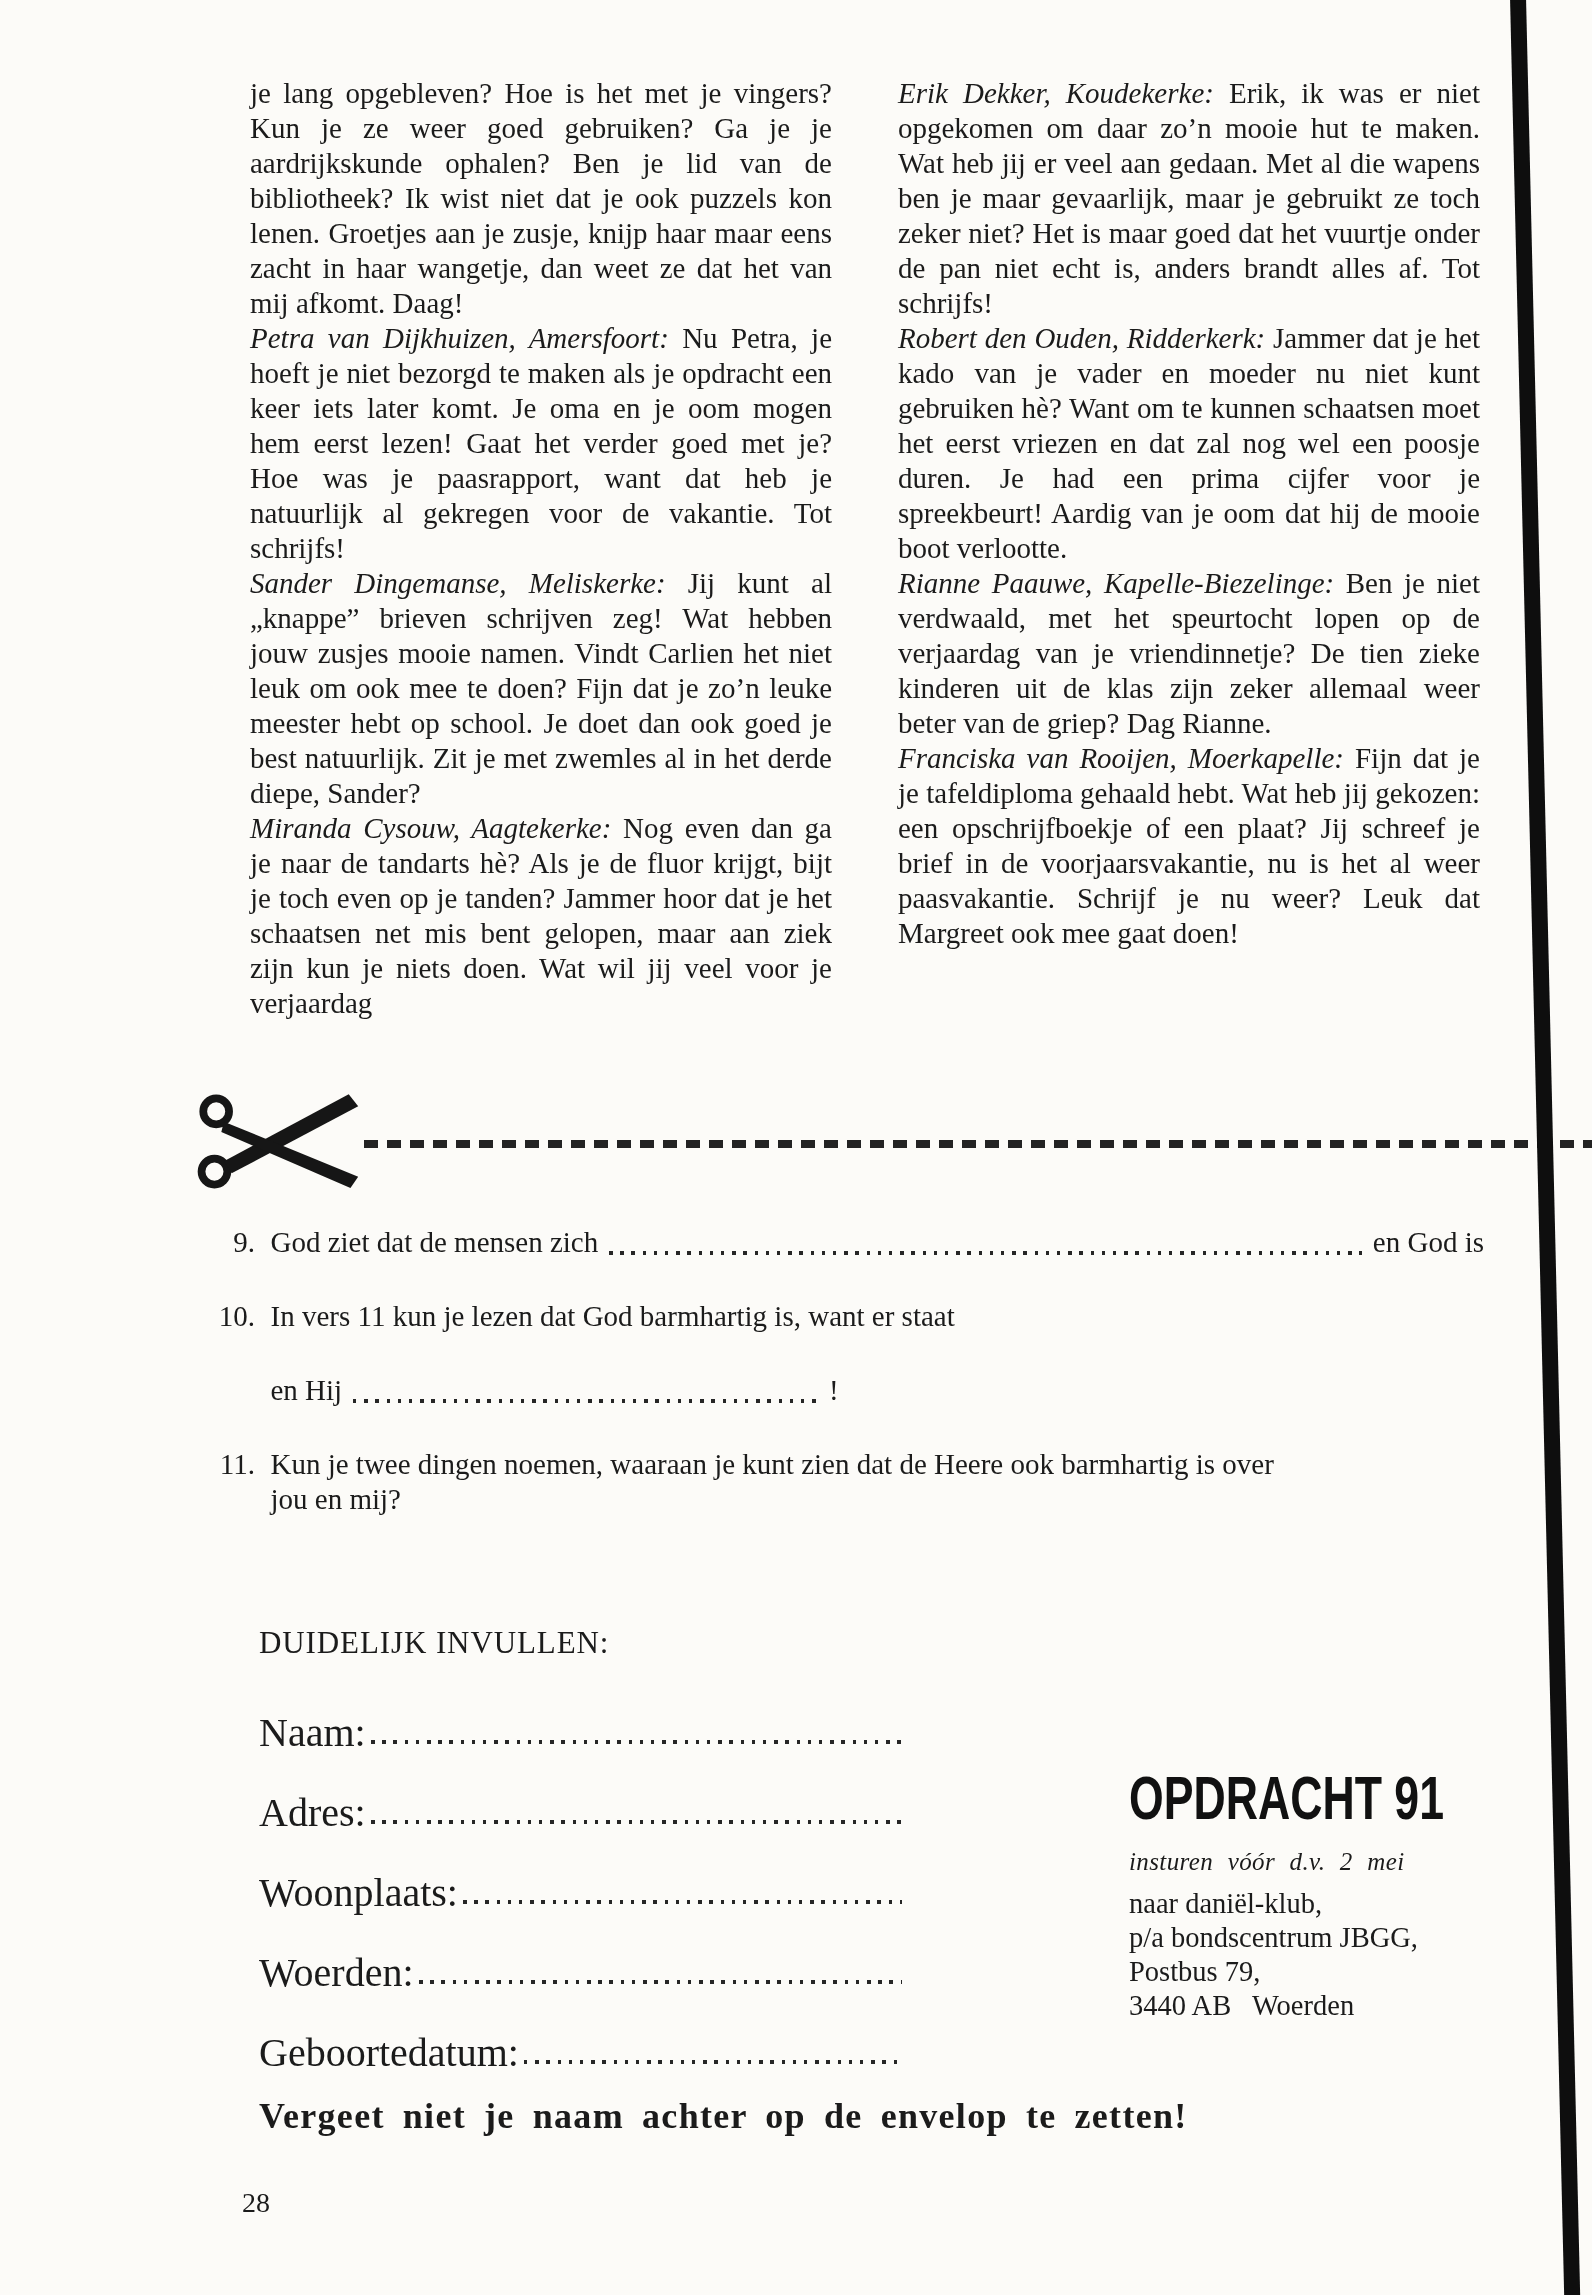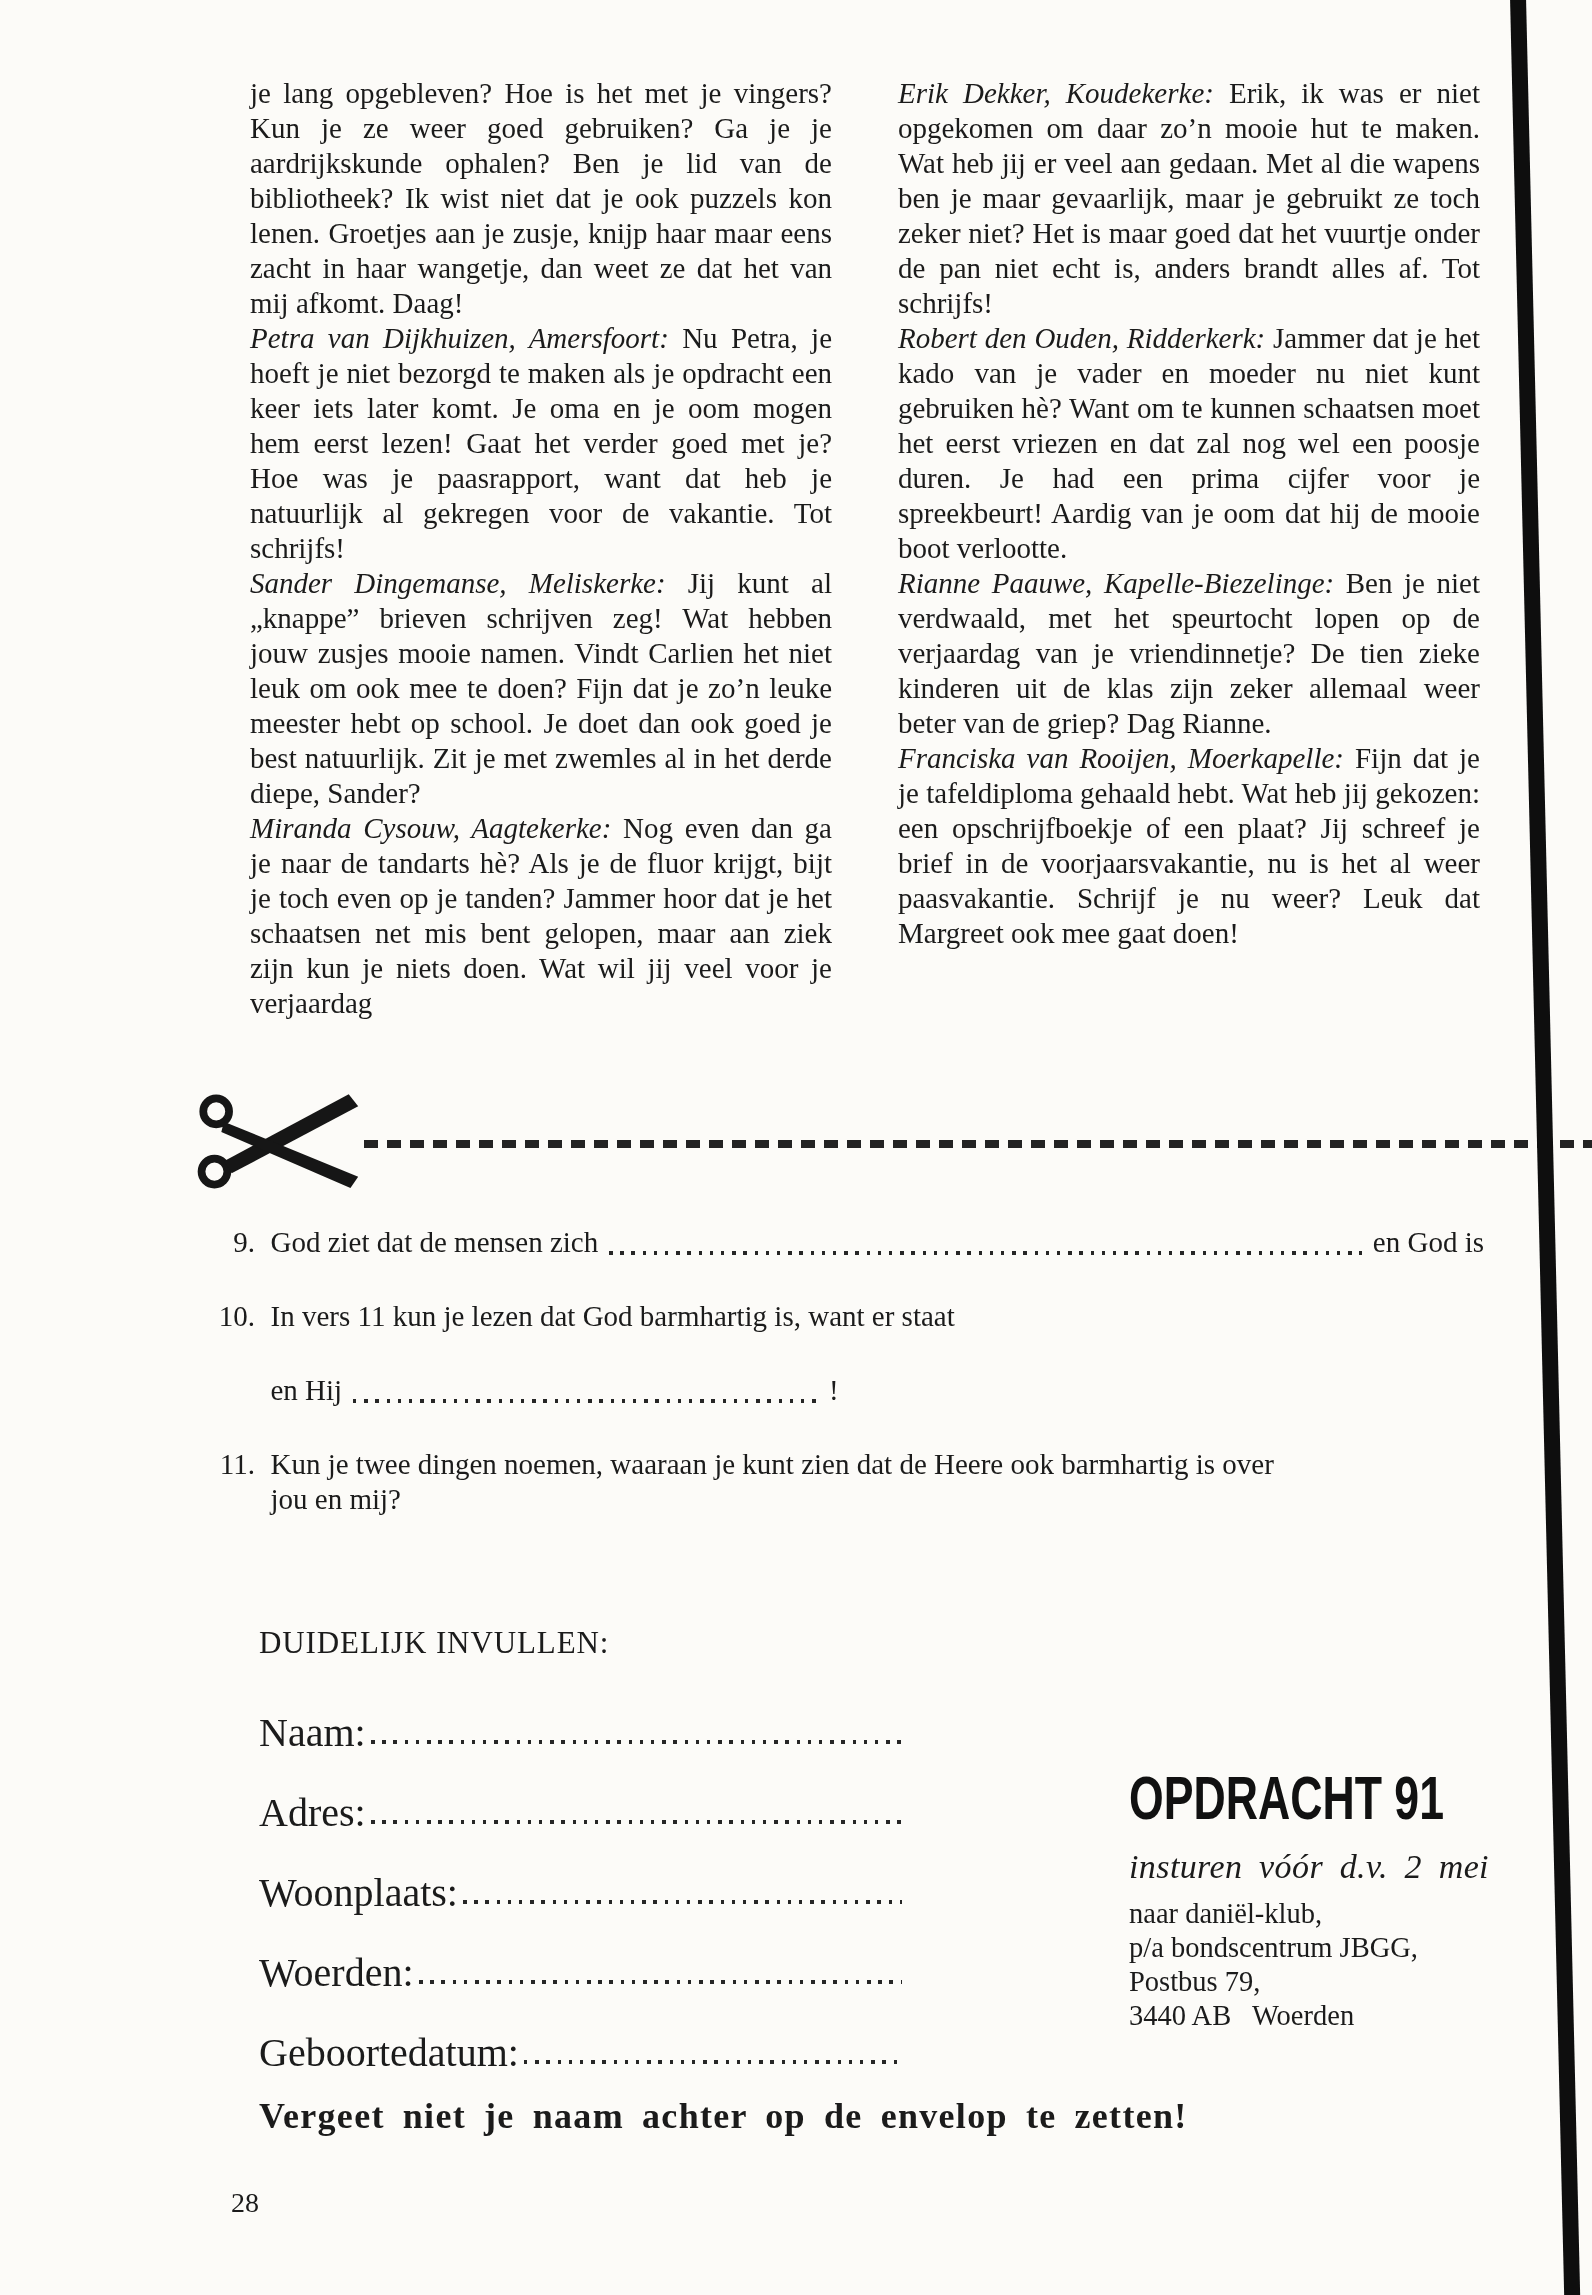--- a/index.html
+++ b/index.html
@@ -41,25 +41,25 @@
   .form-heading{font-size:31px;letter-spacing:0.9px;margin:0 0 54px 0;font-weight:400;}
   .frow{display:flex;align-items:flex-end;height:35px;margin-bottom:45px;font-size:40px;line-height:35px;}
   .frow .dots{flex:1;margin:0 0 6px 5.2px;}
   
   .opdracht{position:absolute;left:1129px;top:1767px;width:423px;}
   .op-title{
     font-family:"Liberation Sans", sans-serif;font-weight:700;
     font-size:62px;line-height:62px;white-space:nowrap;
     transform:scaleX(0.72);transform-origin:left center;color:#111;
   }
-  .op-deadline{font-style:italic;font-size:34px;margin-top:19px;word-spacing:7.8px;letter-spacing:0.4px;}
+  .op-deadline{font-style:italic;font-size:25px;margin-top:19px;word-spacing:7.8px;letter-spacing:0.4px;}
   .op-address{font-size:28.5px;line-height:34px;margin-top:11.2px;white-space:pre-wrap;}
   
   .footer-note{position:absolute;left:259px;top:2095px;font-weight:700;font-size:36px;letter-spacing:1.3px;word-spacing:7.8px;}
-  .page-number{position:absolute;left:231px;top:2187px;font-size:28px;text-align:right;}
+  .page-number{position:absolute;left:242px;top:2187px;font-size:28px;text-align:right;}
   
   .edge-bar{
     position:absolute;left:1510px;top:-3.5px;width:16.4px;height:2304px;
     background:#0e0e0e;transform:skewX(1.35deg);transform-origin:top left;
   }
 </style>
 </head>
 <body>
 
 <div class="page">

